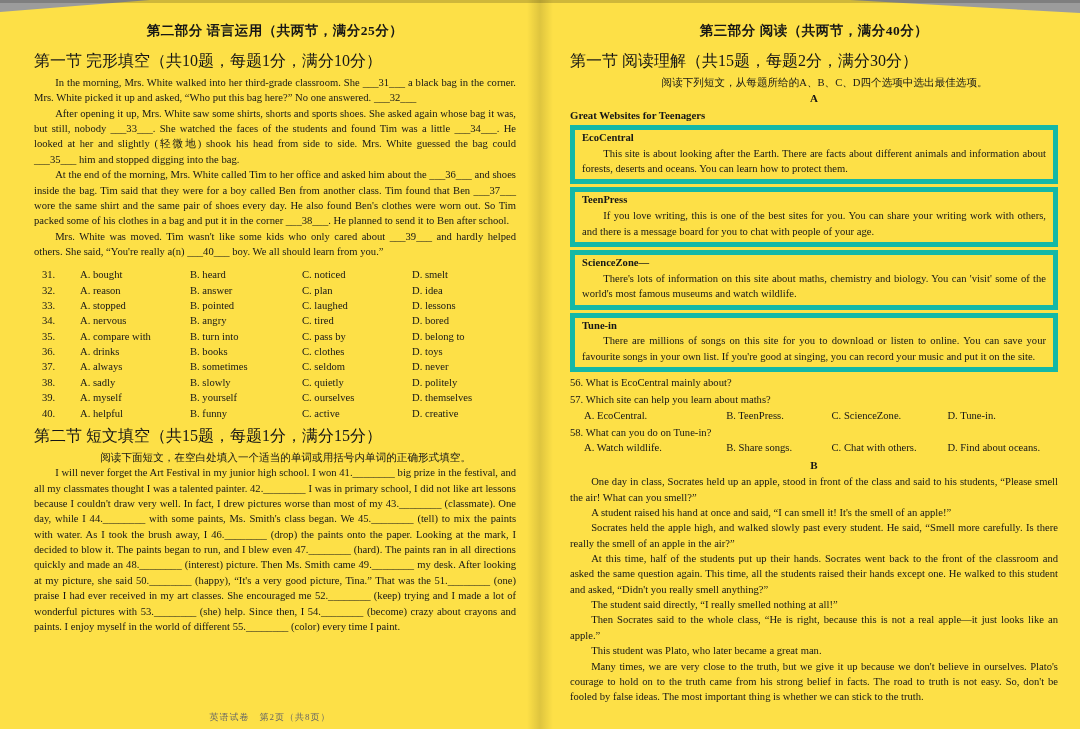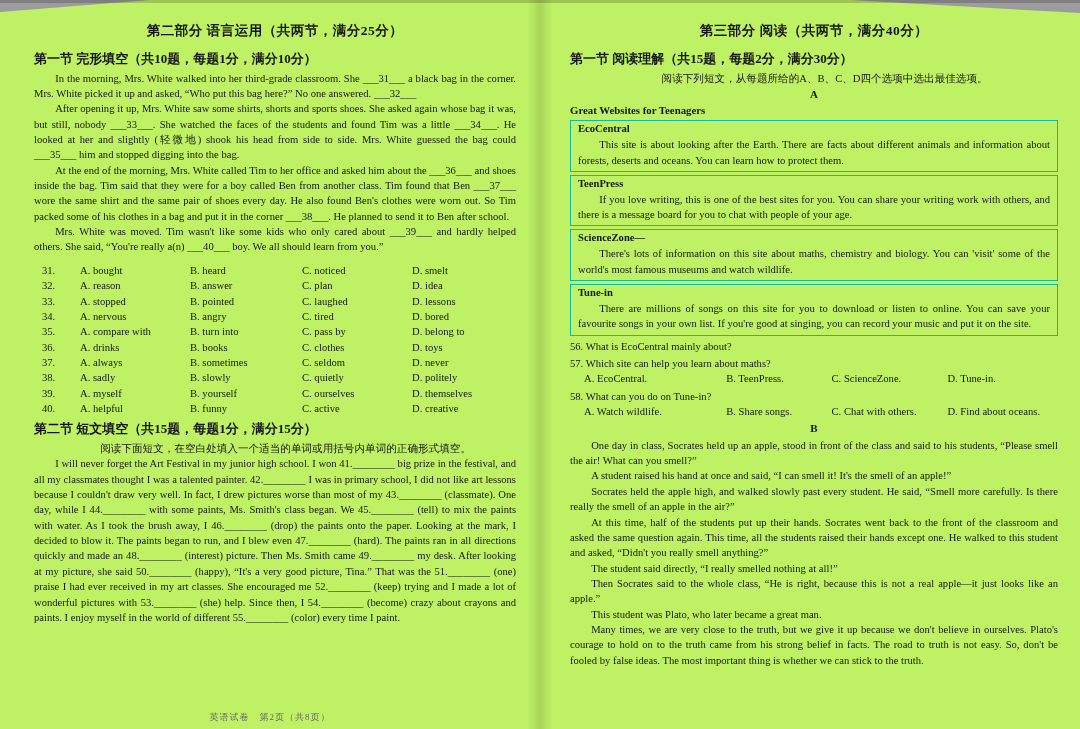--- a/index.html
+++ b/index.html
@@ -1,46 +1,46 @@
 <!DOCTYPE html>
 <html><head>
 <meta charset="utf-8">
 <style>
   html,body{margin:0;padding:0;}
   body{
     width:1080px;height:729px;overflow:hidden;background:#8f8f8f;
     font-family:"Liberation Serif","DejaVu Serif",serif;color:#161616;
   }
   .spread{position:relative;width:1080px;height:729px;background:#fbfbf8;display:flex;}
-  .page{width:540px;height:729px;box-sizing:border-box;position:relative;background:#bef264;}
+  .page{width:540px;height:729px;box-sizing:border-box;position:relative;background:#fde047;}
   .page-left{padding:22px 24px 8px 34px;}
   .page-right{padding:22px 22px 8px 30px;}
   .gutter{position:absolute;left:527px;top:0;width:26px;height:729px;pointer-events:none;
     background:linear-gradient(to right,rgba(0,0,0,0) 0%,rgba(0,0,0,0.12) 50%,rgba(0,0,0,0) 100%);}
   .corner-tl{position:absolute;top:0;left:0;width:150px;height:12px;background:#9c9c9c;
     clip-path:polygon(0 0,100% 0,0 100%);}
   .corner-tr{position:absolute;top:0;right:0;width:230px;height:13px;background:#9c9c9c;
     clip-path:polygon(0 0,100% 0,100% 100%);}
   .edge-top{position:absolute;top:0;left:0;width:100%;height:3px;background:rgba(0,0,0,0.18);}
 
   .part-title{margin:0 0 9px 0;text-align:center;font-weight:bold;font-size:13.5px;letter-spacing:.5px;}
-  .sec{margin:3px 0 2px 0;font-weight:bold;font-size:13px;line-height:1.5;}
+  .sec{margin:3px 0 2px 0;font-weight:normal;font-size:16px;line-height:1.5;}
   .para{margin:0;text-indent:2em;text-align:justify;font-size:10.6px;line-height:1.45;}
   .intro{text-align:center;}
 
   .options{margin:8px 0 2px 0;}
   .opt-row{display:grid;grid-template-columns:38px 110px 112px 110px 1fr;
     font-size:10.6px;line-height:1.45;padding-left:8px;}
 
   .footer{position:absolute;bottom:5px;left:0;width:100%;text-align:center;
     font-size:9px;color:#666;letter-spacing:1px;}
 
   .center-label{text-align:center;font-weight:bold;font-size:11px;line-height:1.4;margin:1px 0;}
   .passage-title{font-weight:bold;font-size:10.8px;line-height:1.4;margin:0 0 2px 0;}
-  .web-box{border:1px solid #14b8a6;padding:1px 7px 3px 7px;margin-bottom:3px;}
+  .web-box{border:5px solid #14b8a6;padding:1px 7px 3px 7px;margin-bottom:3px;}
   .web-name{font-weight:bold;font-size:10.6px;line-height:1.4;}
   .web-desc{text-indent:2em;}
   .question{margin:0 0 2px 0;}
   .q-text{font-size:10.6px;line-height:1.45;}
   .q-opts{display:grid;grid-template-columns:1.35fr 1.0fr 1.1fr 1.05fr;
     padding-left:14px;font-size:10.6px;line-height:1.45;}
 </style>
 </head>
 <body>
 

